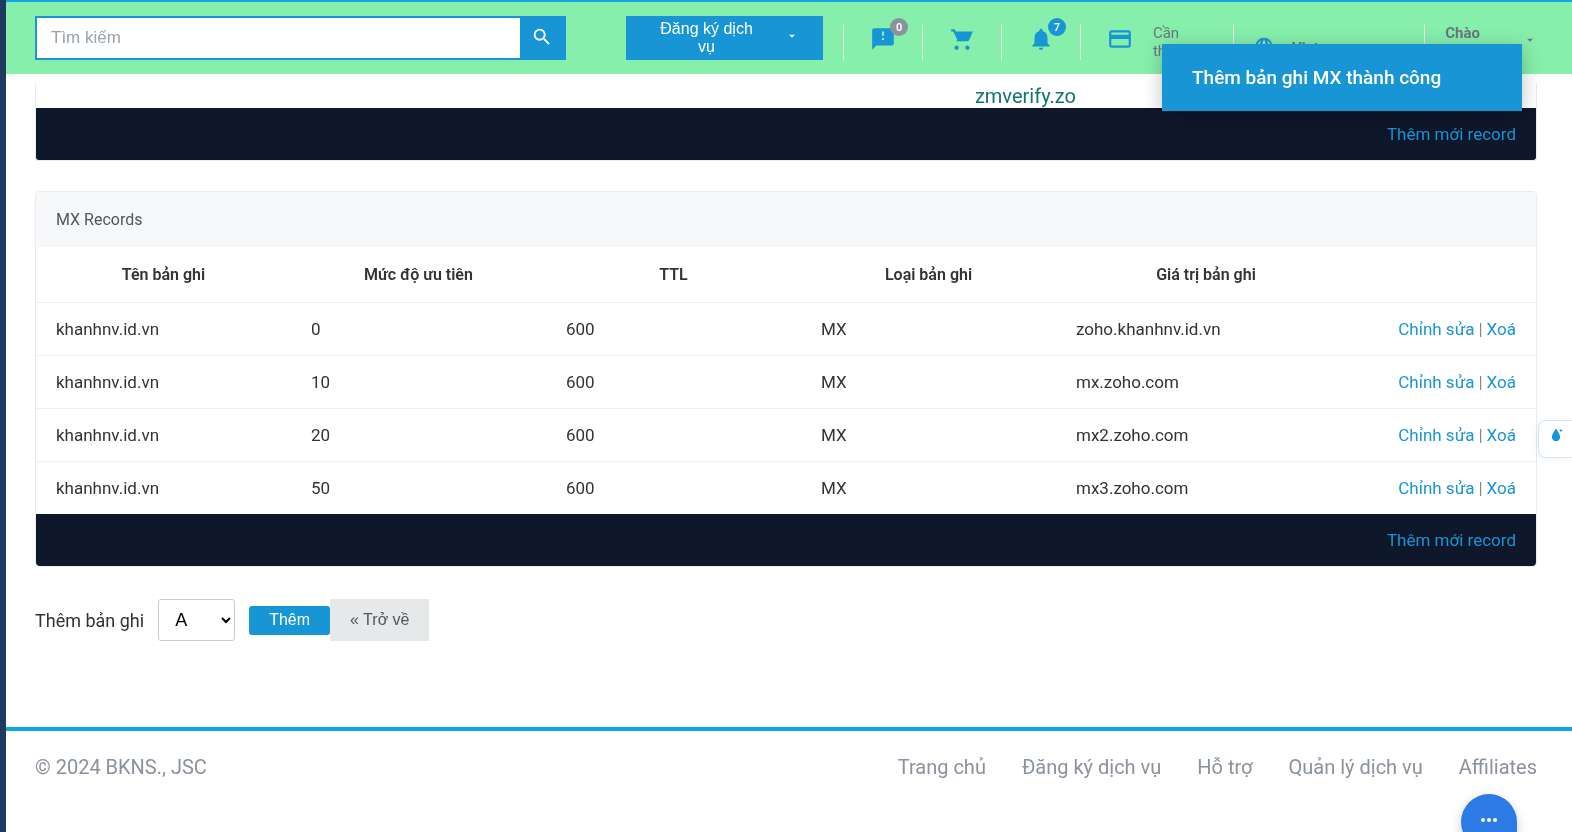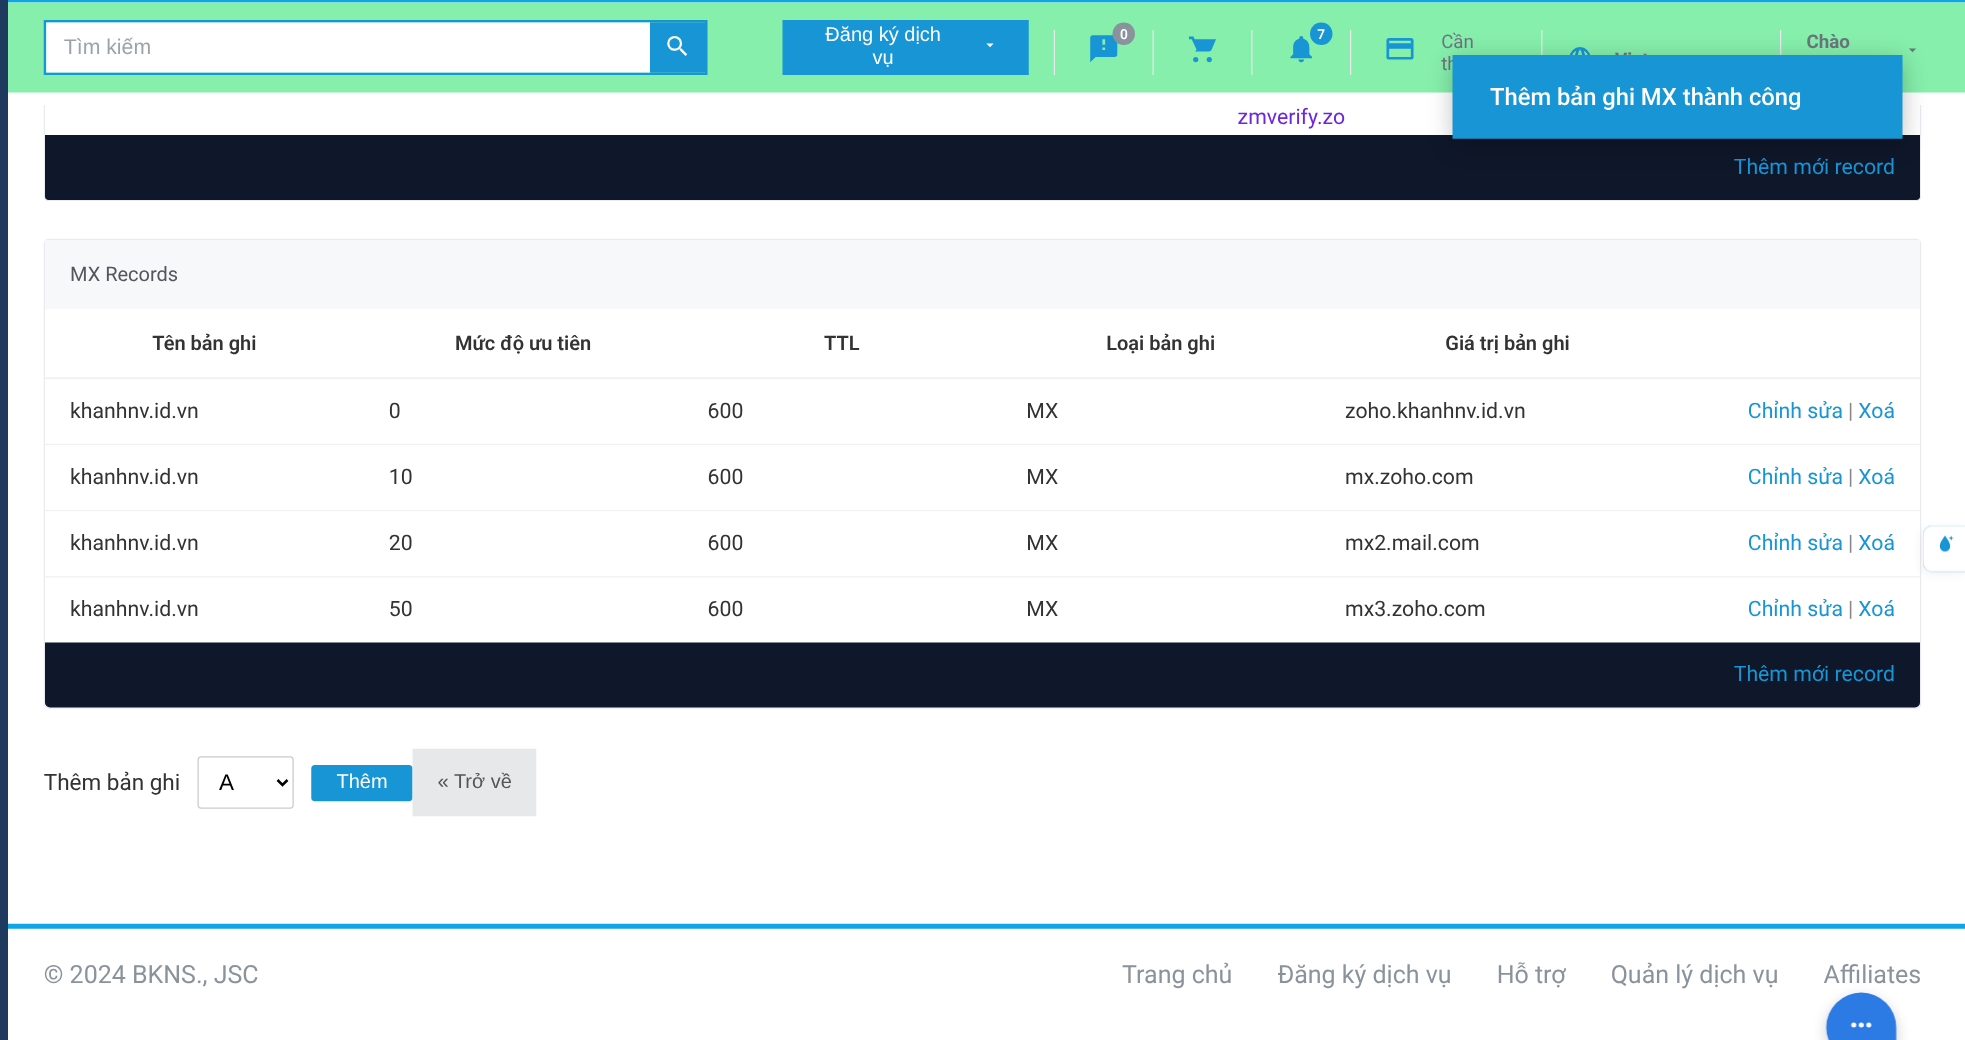--- a/index.html
+++ b/index.html
@@ -138,22 +138,22 @@
     z-index: 100;
   }
 
   .page-content {
     padding: 10px 35px 30px 35px;
   }
 
   .zmverify-row {
     text-align: right;
     padding: 16px 20px 8px 20px;
-    font-size: 17px;
-    color: #6d28d9;
+    font-size: 20px;
+    color: #0f766e;
     background: #fff;
     border: 1px solid #e9ebee;
     border-top: none;
     border-bottom: none;
     position: relative;
   }
   .zmverify-row span {
     position: absolute;
     right: 460px;
     top: 0;
@@ -239,21 +239,21 @@
     height: 29px;
     padding: 0 20px;
     font-size: 16px;
     border-radius: 3px;
     cursor: pointer;
   }
   .btn-gray {
     background: #e6e8ea;
     color: #555;
     border: none;
-    height: 54px;
+    height: 42px;
     padding: 0 20px;
     font-size: 16px;
     cursor: pointer;
   }
 
   .footer {
     margin-top: 56px;
     border-top: 4px solid #0ea5e9;
     padding: 24px 35px;
     display: flex;
@@ -439,21 +439,21 @@
             <td>600</td>
             <td>MX</td>
             <td>mx.zoho.com</td>
             <td class="actions-cell"><a class="link">Chỉnh sửa</a><span class="sep">|</span><a class="link">Xoá</a></td>
           </tr>
           <tr>
             <td>khanhnv.id.vn</td>
             <td>20</td>
             <td>600</td>
             <td>MX</td>
-            <td>mx2.mail.com</td>
+            <td>mx2.zoho.com</td>
             <td class="actions-cell"><a class="link">Chỉnh sửa</a><span class="sep">|</span><a class="link">Xoá</a></td>
           </tr>
           <tr>
             <td>khanhnv.id.vn</td>
             <td>50</td>
             <td>600</td>
             <td>MX</td>
             <td>mx3.zoho.com</td>
             <td class="actions-cell"><a class="link">Chỉnh sửa</a><span class="sep">|</span><a class="link">Xoá</a></td>
           </tr>

